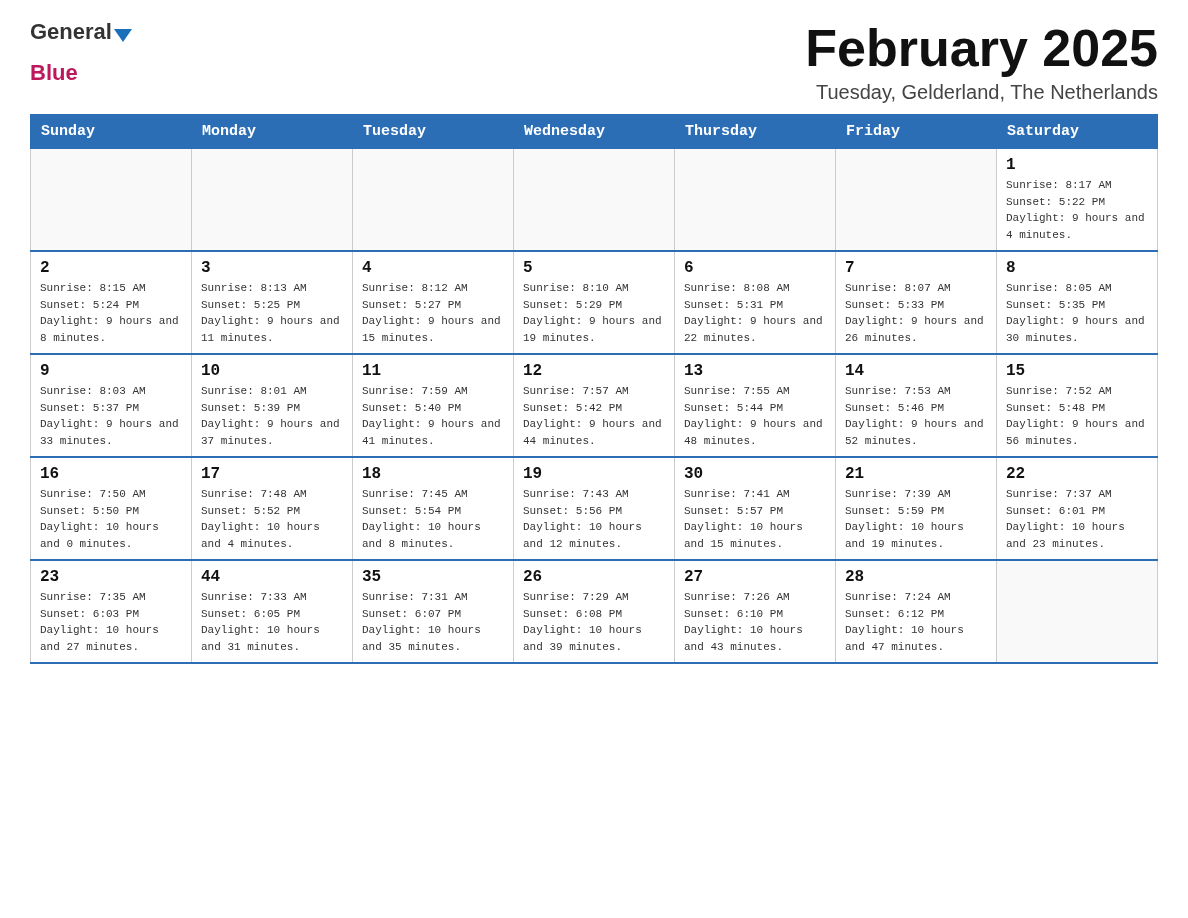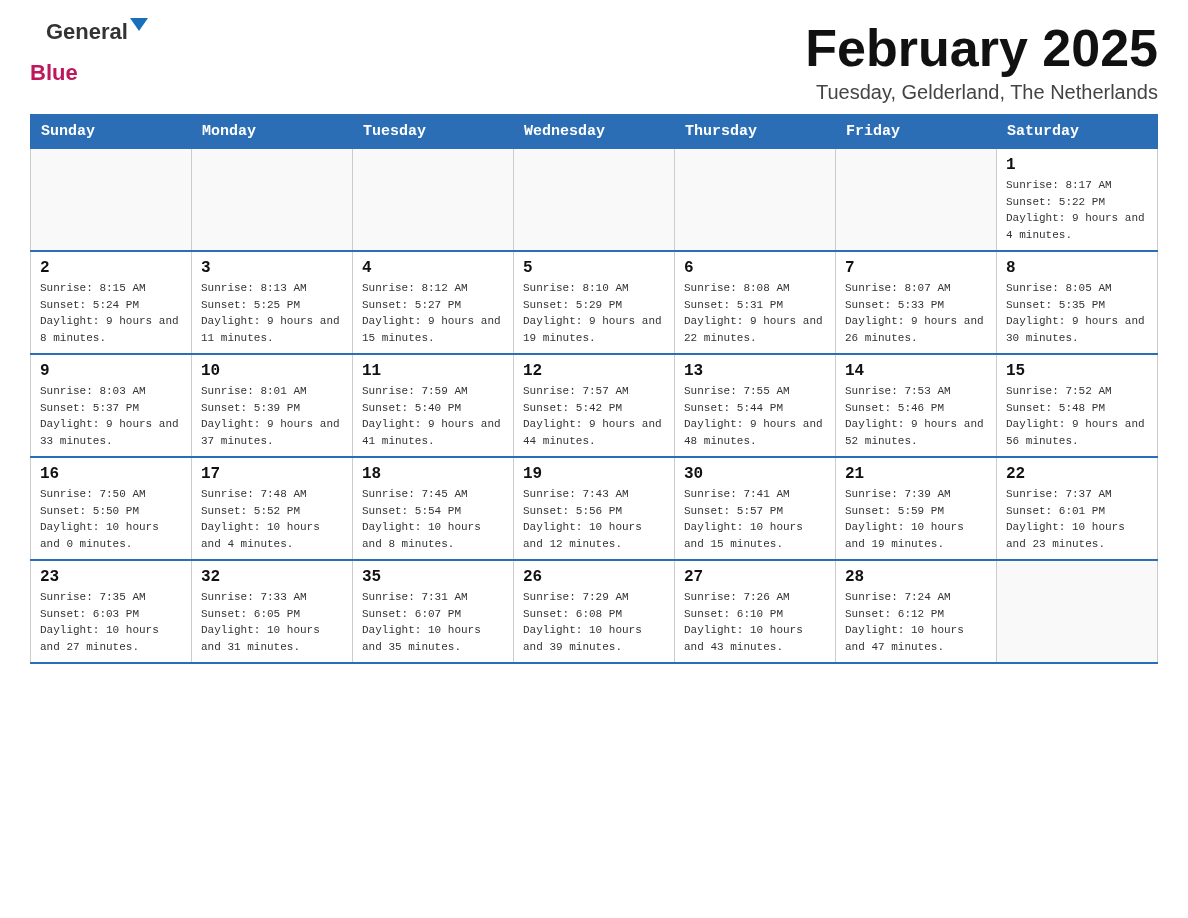--- a/index.html
+++ b/index.html
@@ -95,21 +95,21 @@
     }
     .calendar tbody tr {
       border-bottom: 2px solid #2c6eb5;
     }
   </style>
 </head>
 <body>
 
 <div class="header">
   <div class="logo">
-    <div style="display:flex;align-items:flex-start;margin-left:16px;">
+    <div style="display:flex;align-items:flex-end;">
       <span class="logo-text">General</span>
       <span class="logo-triangle"></span>
     </div>
     <span class="logo-text" style="color:#be185d;font-size:22px;font-weight:bold;margin-top:17px;">Blue</span>
   </div>
   <div class="title-block">
     <div class="month-title">February 2025</div>
     <div class="location-title">Tuesday, Gelderland, The Netherlands</div>
   </div>
 </div>
@@ -228,21 +228,21 @@
           <span class="day-number">22</span>
           <div class="day-info">Sunrise: 7:37 AM<br>Sunset: 6:01 PM<br>Daylight: 10 hours and 23 minutes.</div>
         </td>
       </tr>
       <tr>
         <td>
           <span class="day-number">23</span>
           <div class="day-info">Sunrise: 7:35 AM<br>Sunset: 6:03 PM<br>Daylight: 10 hours and 27 minutes.</div>
         </td>
         <td>
-          <span class="day-number">32</span>
+          <span class="day-number">44</span>
           <div class="day-info">Sunrise: 7:33 AM<br>Sunset: 6:05 PM<br>Daylight: 10 hours and 31 minutes.</div>
         </td>
         <td>
           <span class="day-number">35</span>
           <div class="day-info">Sunrise: 7:31 AM<br>Sunset: 6:07 PM<br>Daylight: 10 hours and 35 minutes.</div>
         </td>
         <td>
           <span class="day-number">26</span>
           <div class="day-info">Sunrise: 7:29 AM<br>Sunset: 6:08 PM<br>Daylight: 10 hours and 39 minutes.</div>
         </td>

